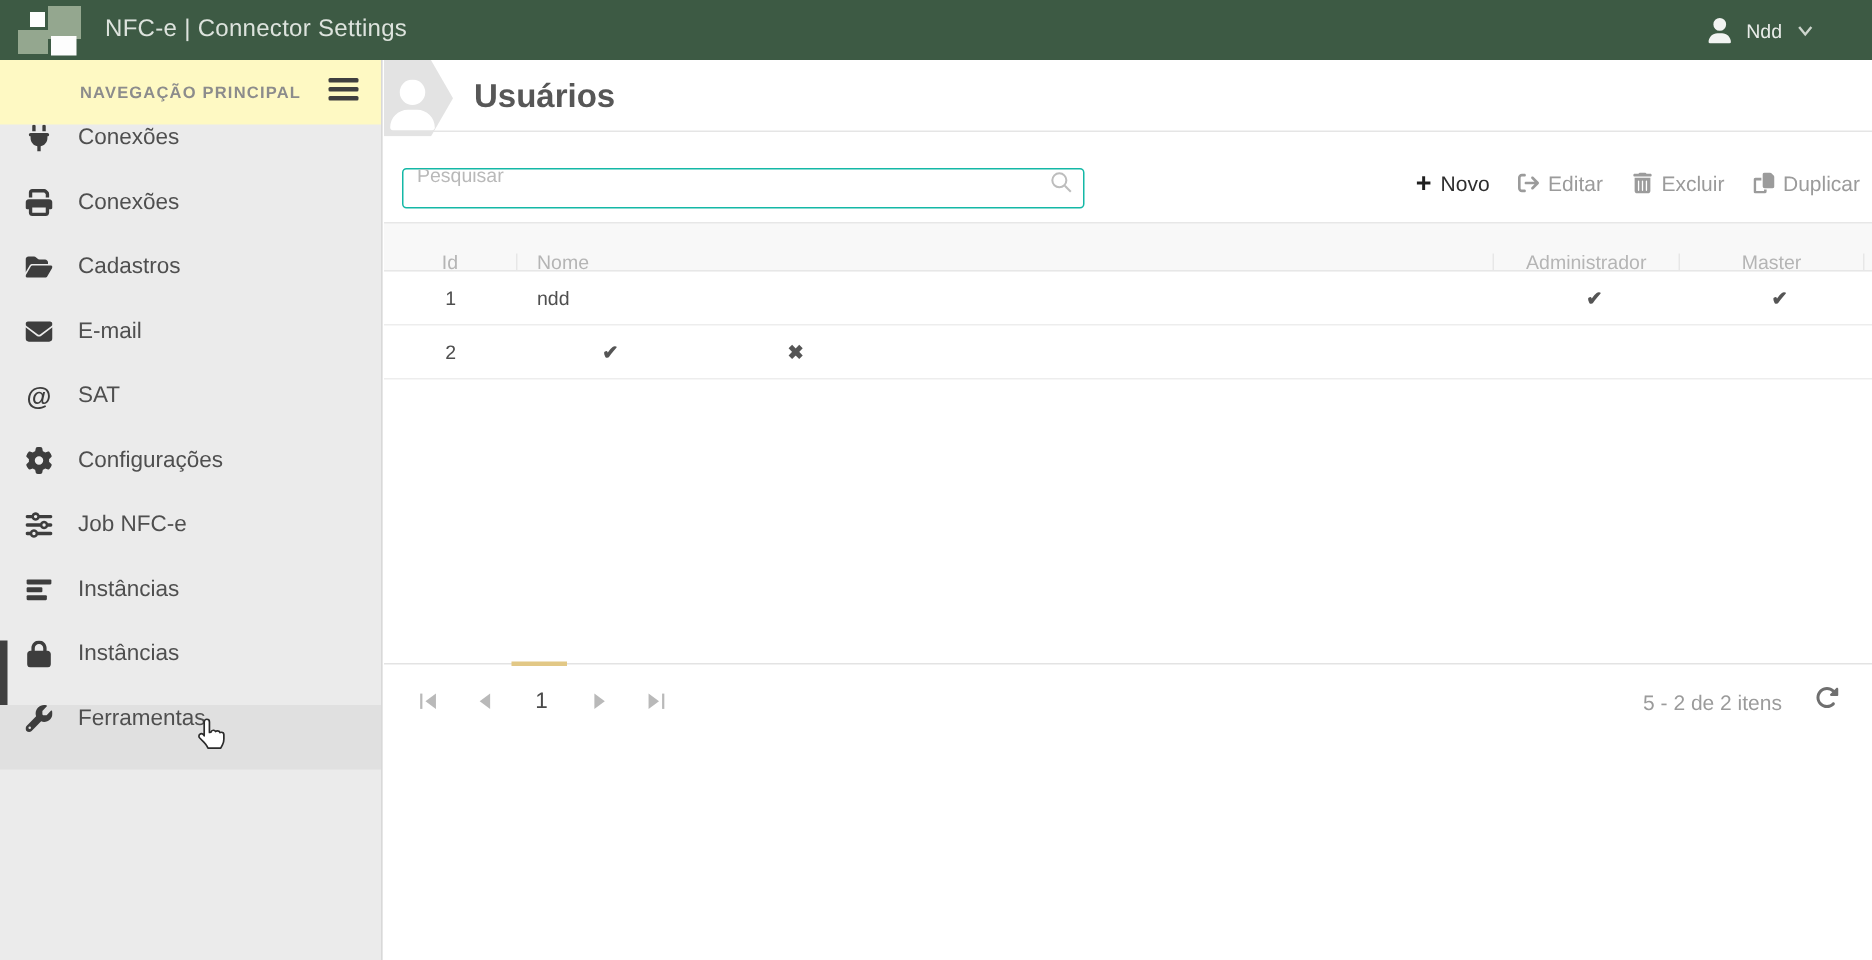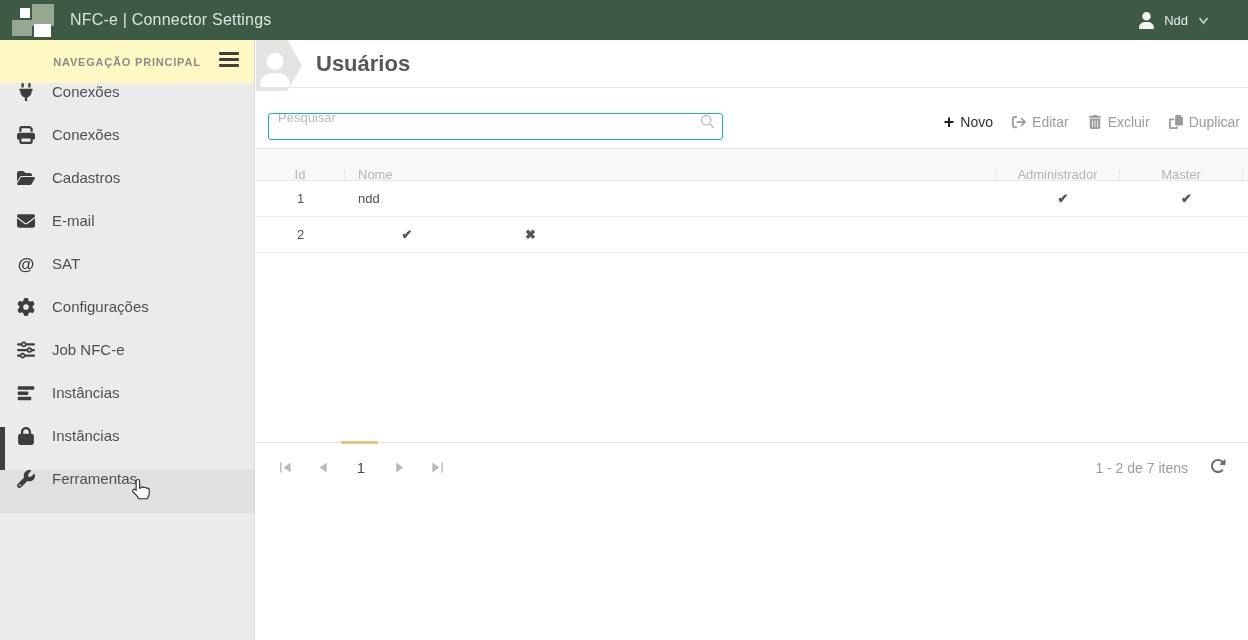--- a/index.html
+++ b/index.html
@@ -298,21 +298,21 @@
           <path d="M3.5 1.5 L11 7 L3.5 12.5 Z"></path>
         </svg>
     </div>
     <div class="pg-slot">
       <svg viewBox="0 0 14 14">
           <path d="M1.5 1.5 L9 7 L1.5 12.5 Z"></path>
           <rect x="11.2" y="1.5" width="1.6" height="11"></rect>
         </svg>
     </div>
     <div class="pager-right">
-      <span class="pager-info">1 - 2 de 7 itens</span>
+      <span class="pager-info">5 - 2 de 2 itens</span>
       <span class="refresh-btn">
         <svg viewBox="0 0 512 512">
             <path d="M463.5 224H472c13.3 0 24-10.7 24-24V72c0-9.7-5.8-18.5-14.8-22.2s-19.3-1.7-26.2 5.2L413.4 96.6c-87.6-86.5-228.7-86.2-315.8 1c-87.5 87.5-87.5 229.3 0 316.8s229.3 87.5 316.8 0c12.5-12.5 12.5-32.8 0-45.3s-32.8-12.5-45.3 0c-62.5 62.5-163.8 62.5-226.3 0s-62.5-163.8 0-226.3c62.2-62.2 162.7-62.5 225.3-1L327 183c-6.9 6.9-8.9 17.2-5.2 26.2s12.5 14.8 22.2 14.8H463.5z"></path>
           </svg>
       </span>
     </div>
   </div>
 </main>
 
 <svg class="cursor" viewBox="0 0 24 28">

